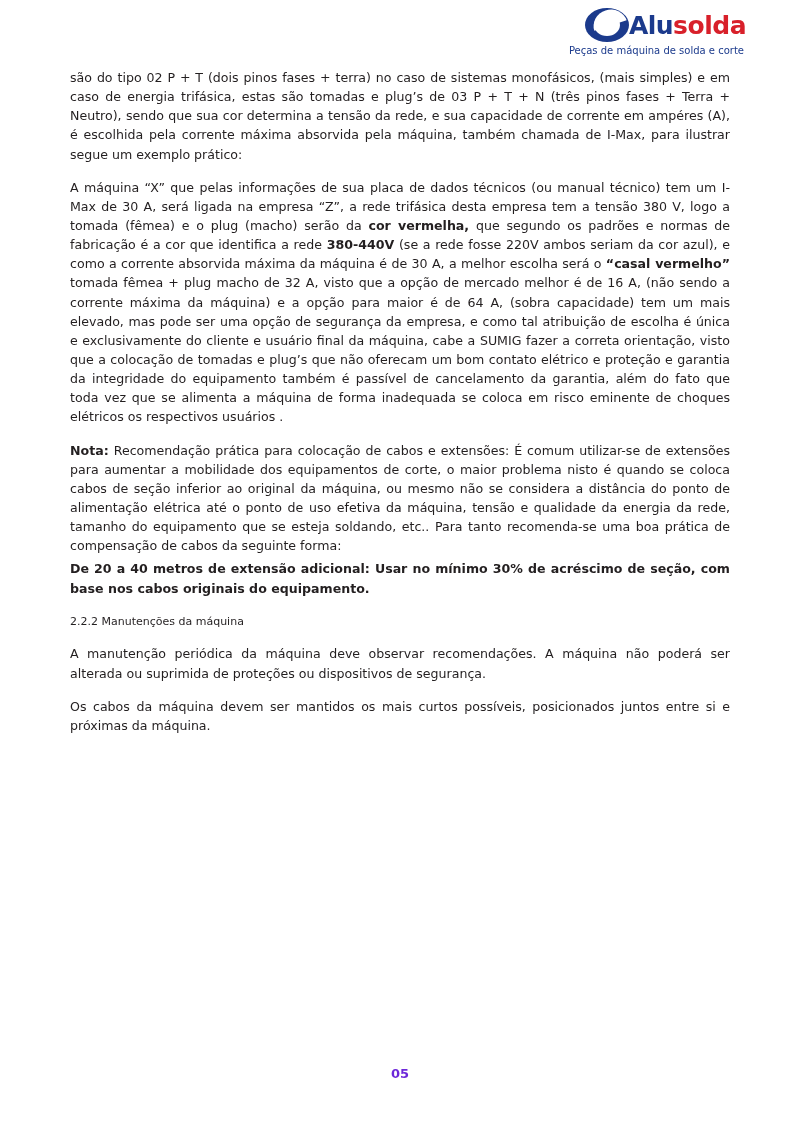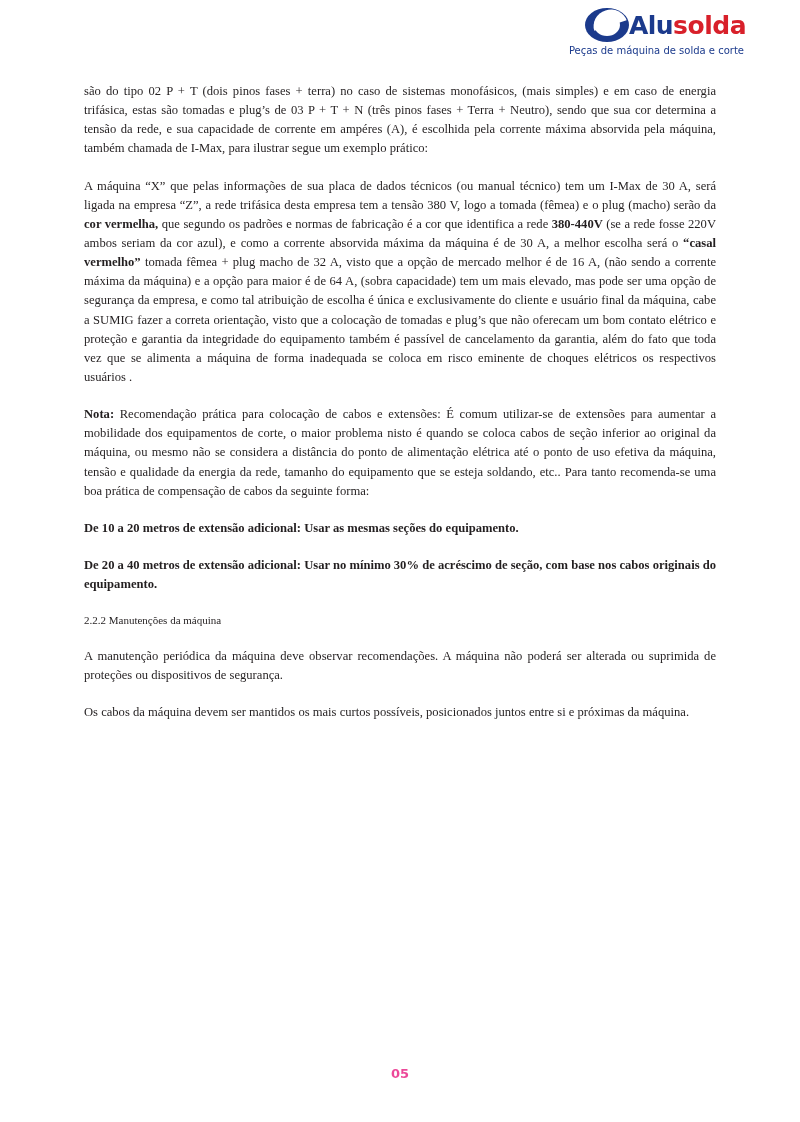--- a/index.html
+++ b/index.html
@@ -87,46 +87,45 @@
   }
 
   
   .content {
     position: absolute;
     left: 66px;
     top: 64px;
     width: 668px;
   }
   p {
-    margin: 18px;
+    margin: 4px;
     font-size: 12.6px;
     line-height: 1.52;
     text-align: justify;
-    font-family: Liberation Serif, serif;
   }
   p.spaced { margin-top: 14px; }
   p.tight { margin-top: 0; }
   .b { font-weight: bold; }
   .heading {
     margin-top: 16px;
     font-size: 11px;
     line-height: 1.52;
     text-align: left;
   }
 
   
   .page-number {
     position: absolute;
     left: 0;
     right: 0;
     top: 1066px;
     text-align: center;
     font-size: 13px;
     font-weight: bold;
-    color: #ec4899;
+    color: #6d28d9;
   }
 </style>
 </head>
 <body>
 
 <div class="page">
 
   <div class="logo-block">
     <div class="logo-row">
       <span class="logo-mark">
@@ -141,21 +140,20 @@
   </div>
 
   <div class="content">
 
     <p>são do tipo 02 P + T (dois pinos fases + terra) no caso de sistemas monofásicos, (mais simples) e em caso de energia trifásica, estas são tomadas e plug’s de 03 P + T + N (três pinos fases + Terra + Neutro), sendo que sua cor determina a tensão da rede, e sua capacidade de corrente em ampéres (A), é escolhida pela corrente máxima absorvida pela máquina, também chamada de I-Max, para ilustrar segue um exemplo prático:</p>
 
     <p class="spaced"><span>A máquina “X” que pelas informações de sua placa de dados técnicos (ou manual técnico) tem um I-Max de 30 A, será ligada na empresa “Z”, a rede trifásica desta empresa tem a tensão 380 V, logo a tomada (fêmea) e o plug (macho) serão da </span><span class="b">cor vermelha,</span><span> que segundo os padrões e normas de fabricação é a cor que identifica a rede </span><span class="b">380-440V</span><span> (se a rede fosse 220V ambos seriam da cor azul), e como a corrente absorvida máxima da máquina é de 30 A, a melhor escolha será o </span><span class="b">“casal vermelho”</span><span> tomada fêmea + plug macho de 32 A, visto que a opção de mercado melhor é de 16 A, (não sendo a corrente máxima da máquina) e a opção para maior é de 64 A, (sobra capacidade) tem um mais elevado, mas pode ser uma opção de segurança da empresa, e como tal atribuição de escolha é única e exclusivamente do cliente e usuário final da máquina, cabe a SUMIG fazer a correta orientação, visto que a colocação de tomadas e plug’s que não oferecam um bom contato elétrico e proteção e garantia da integridade do equipamento também é passível de cancelamento da garantia, além do fato que toda vez que se alimenta a máquina de forma inadequada se coloca em risco eminente de choques elétricos os respectivos usuários .</span></p>
 
     <p class="spaced"><span class="b">Nota:</span><span> Recomendação prática para colocação de cabos e extensões: É comum utilizar-se de extensões para aumentar a mobilidade dos equipamentos de corte, o maior problema nisto é quando se coloca cabos de seção inferior ao original da máquina, ou mesmo não se considera a distância do ponto de alimentação elétrica até o ponto de uso efetiva da máquina, tensão e qualidade da energia da rede, tamanho do equipamento que se esteja soldando, etc.. Para tanto recomenda-se uma boa prática de compensação de cabos da seguinte forma:</span></p>
 
-    <p class="tight b">De 10 a 20 metros de extensão adicional: Usar as mesmas seções do equipamento.</p>
     <p class="tight b">De 20 a 40 metros de extensão adicional: Usar no mínimo 30% de acréscimo de seção, com base nos cabos originais do equipamento.</p>
 
     <p class="heading">2.2.2 Manutenções da máquina</p>
 
     <p class="spaced">A manutenção periódica da máquina deve observar recomendações. A máquina não poderá ser alterada ou suprimida de proteções ou dispositivos de segurança.</p>
 
 
     <p class="spaced">Os cabos da máquina devem ser mantidos os mais curtos possíveis, posicionados juntos entre si e próximas da máquina.</p>
   </div>
 

